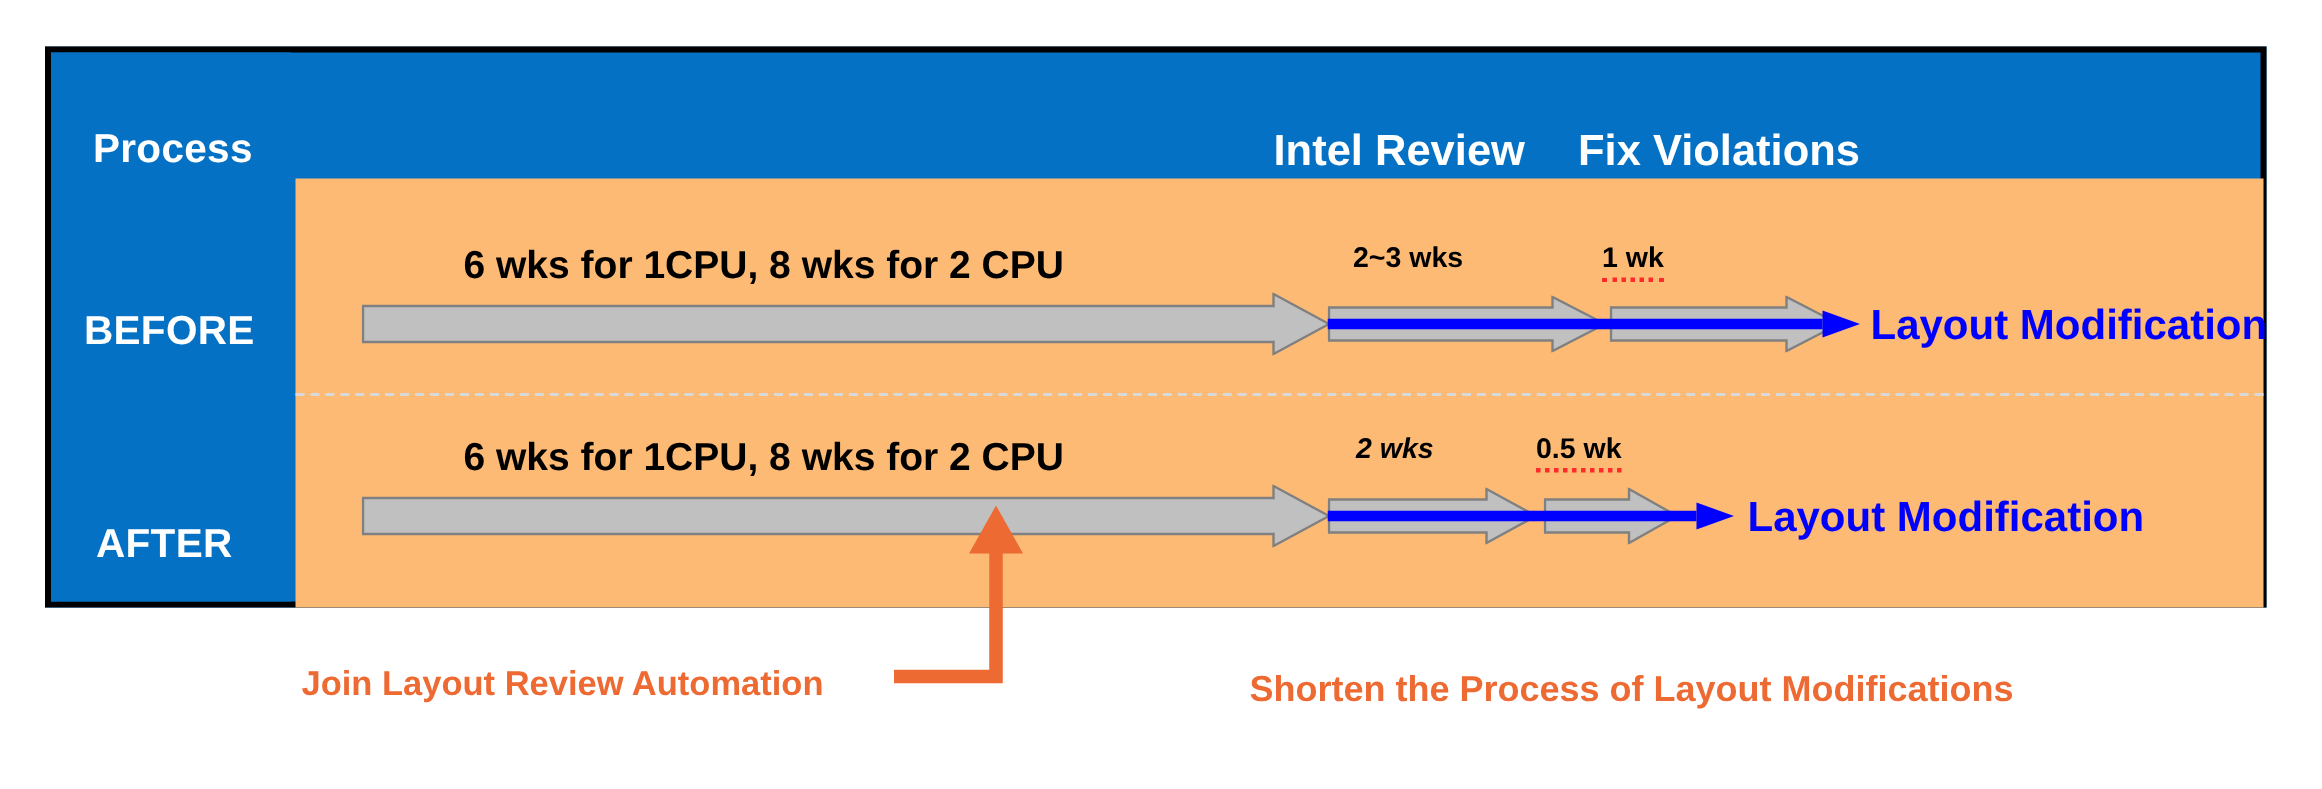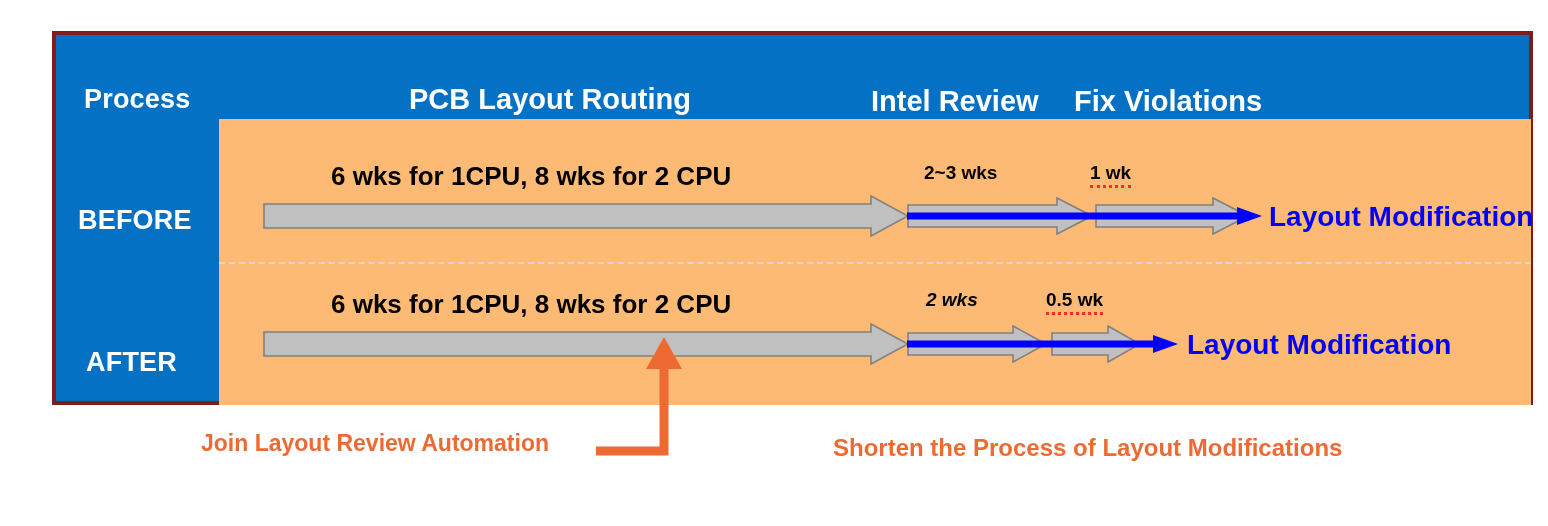--- a/index.html
+++ b/index.html
@@ -16,23 +16,22 @@
   }
 
   
   #panel-frame {
     position: absolute;
     left: 30px;
     top: 31px;
     width: 1481px;
     height: 374px;
     background: #0571c4;
-    border: 4px solid #7f1d1d;
+    border: 4px solid #000000;
     box-sizing: border-box;
-    margin-left: 22px;
   }
 
   
   #process-column {
     position: absolute;
     left: 0px;
     top: 0px;
     width: 160px;
     height: 100%;
     background: #0571c4;
@@ -145,20 +144,21 @@
     top: 335px;
     display: block;
   }
   .callout-text {
     position: absolute;
     color: #ee6a33;
     font-weight: bold;
     font-size: 23px;
     white-space: nowrap;
     line-height: 31px;
+    margin-top: 12px;
   }
   #callout-left {
     left: 173px;
     top: 428px;
     text-align: center;
     width: 404px;
   }
   #callout-right {
     left: 833px;
     top: 432px;
@@ -169,21 +169,20 @@
 <body>
 
 <div id="panel-frame">
 
   <div id="process-column">
     <div class="col-label" id="process-title">Process</div>
     <div class="col-label" id="before-label">BEFORE</div>
     <div class="col-label" id="after-label">AFTER</div>
   </div>
 
-  <div class="stage-title" id="stage-pcb">PCB Layout Routing</div>
   <div class="stage-title" id="stage-intel">Intel Review</div>
   <div class="stage-title" id="stage-fix">Fix Violations</div>
 
   <div id="content-panel">
 
     <div id="row-divider"></div>
 
     <div class="timeline-row" id="row-before">
 
       <div class="duration-caption cap-main" style="left:112px; top:42px;">6 wks for 1CPU, 8 wks for 2 CPU</div>

